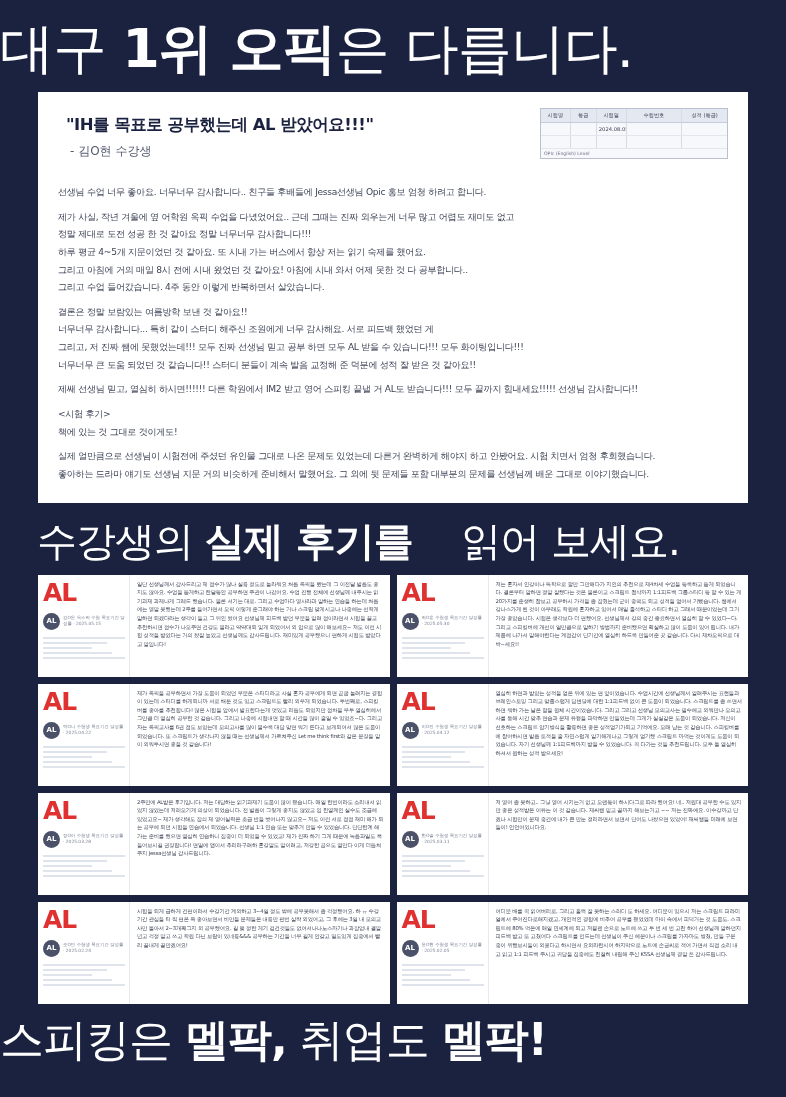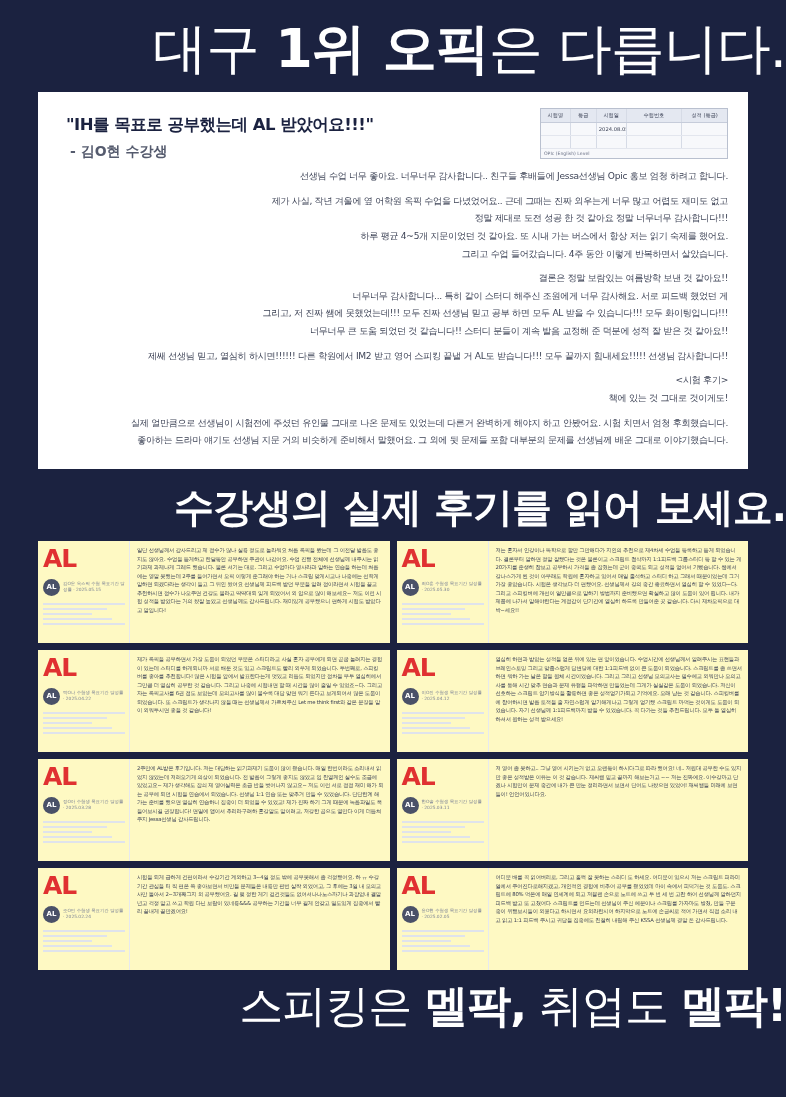--- a/index.html
+++ b/index.html
@@ -9,40 +9,40 @@
     height: 1097px;
     background: #1b2240;
     font-family: "DejaVu Sans", "Liberation Sans", sans-serif;
     color: #ffffff;
     overflow: hidden;
     position: relative;
   }
 
   
   .headline {
-    text-align: right;
+    text-align: left;
     font-weight: bold;
     letter-spacing: -1px;
     line-height: 1;
     border-radius: 31px;
   }
   #headline-top {
     font-size: 54px;
     padding-top: 22px;
     padding-bottom: 16px;
     white-space: nowrap;
   }
   #headline-top .thin { font-weight: normal; }
   #headline-mid {
     font-size: 40px;
     padding-top: 18px;
     padding-bottom: 14px;
     white-space: nowrap;
   }
-  #headline-mid .thin { font-weight: bold; }
+  #headline-mid .thin { font-weight: normal; margin-left: 37px; }
   #headline-bottom {
     font-size: 44px;
     padding-top: 14px;
     white-space: nowrap;
   }
   #headline-bottom .thin { font-weight: normal; }
 
   
   .main-card {
     background: #ffffff;
@@ -57,25 +57,24 @@
     align-items: flex-start;
   }
   .quote-block { padding-left: 8px; padding-top: 6px; }
   .quote-title {
     font-size: 16.5px;
     font-weight: bold;
     color: #1b2240;
     letter-spacing: -0.5px;
   }
   .quote-author {
-    font-size: 14px;
+    font-size: 12px;
     color: #555b6e;
     margin-top: 7px;
     margin-left: 4px;
-    font-weight: bold;
   }
   .score-box {
     width: 188px;
     border: 1px solid #b9c0cf;
     background: #f7f8fb;
     font-size: 5.2px;
     color: #3a4055;
   }
   .score-head {
     display: flex;
@@ -89,39 +88,39 @@
     overflow: hidden;
     white-space: nowrap;
   }
   .score-head div:last-child, .score-row div:last-child { border-right: none; }
   .c1 { width: 16%; } .c2 { width: 14%; } .c3 { width: 16%; }
   .c4 { width: 30%; } .c5 { width: 24%; }
   .score-row { display: flex; border-bottom: 1px solid #e3e6ee; }
   .score-row.h { height: 13px; }
   .score-note { font-size: 4.6px; padding: 2px 3px; color: #6a7186; }
 
-  .body-text { margin-top: 8px; text-align: right; }
+  .body-text { margin-top: 25px; }
   .body-text p {
     margin: 0 0 2px 0;
     font-size: 9.1px;
     line-height: 1.72;
     color: #3d4356;
     letter-spacing: -0.3px;
   }
   .body-text p.gap { margin-top: 9px; }
 
   
   .review-grid {
     margin: 0 38px;
     display: grid;
     grid-template-columns: 1fr 1fr;
     gap: 7px 7px;
   }
   .review-card {
-    background: #fef9c3;
+    background: #ffffff;
     display: flex;
     height: 102px;
     overflow: hidden;
   }
   .review-left {
     width: 92px;
     flex: 0 0 92px;
     border-right: 1px solid #e6e9f0;
     position: relative;
     padding: 5px 4px 4px 5px;
@@ -209,20 +208,21 @@
       </div>
       <div class="score-note">OPIc (English) Level</div>
     </div>
   </div>
 
   <div class="body-text" id="featured-body">
       <p>선생님 수업 너무 좋아요. 너무너무 감사합니다.. 친구들 후배들에 Jessa선생님 Opic 홍보 엄청 하려고 합니다.</p>
       <p class="gap">제가 사실, 작년 겨울에 옆 어학원 옥픽 수업을 다녔었어요.. 근데 그때는 진짜 외우는게 너무 많고 어렵도 재미도 없고</p>
       <p>정말 제대로 도전 성공 한 것 같아요 정말 너무너무 감사합니다!!!</p>
       <p>하루 평균 4~5개 지문이었던 것 같아요. 또 시내 가는 버스에서 항상 저는 읽기 숙제를 했어요.</p>
+      <p>그리고 아침에 거의 매일 8시 전에 시내 왔었던 것 같아요! 아침에 시내 와서 어제 못한 것 다 공부합니다..</p>
       <p>그리고 수업 들어갔습니다. 4주 동안 이렇게 반복하면서 살았습니다.</p>
       <p class="gap">결론은 정말 보람있는 여름방학 보낸 것 같아요!!</p>
       <p>너무너무 감사합니다... 특히 같이 스터디 해주신 조원에게 너무 감사해요. 서로 피드백 했었던 게</p>
       <p>그리고, 저 진짜 쌤에 못했었는데!!! 모두 진짜 선생님 믿고 공부 하면 모두 AL 받을 수 있습니다!!! 모두 화이팅입니다!!!</p>
       <p>너무너무 큰 도움 되었던 것 같습니다!! 스터디 분들이 계속 발음 교정해 준 덕분에 성적 잘 받은 것 같아요!!</p>
       <p class="gap">제쌔 선생님 믿고, 열심히 하시면!!!!!! 다른 학원에서 IM2 받고 영어 스피킹 끝낼 거 AL도 받습니다!!! 모두 끝까지 힘내세요!!!!! 선생님 감사합니다!!</p>
       <p class="gap">&lt;시험 후기&gt;</p>
       <p>책에 있는 것 그대로 것이게도!</p>
       <p class="gap">실제 얼만큼으로 선생님이 시험전에 주셨던 유인물 그대로 나온 문제도 있었는데 다른거 완벽하게 해야지 하고 안봤어요. 시험 치면서 엄청 후회했습니다.</p>
       <p>좋아하는 드라마 얘기도 선생님 지문 거의 비슷하게 준비해서 말했어요. 그 외에 뒷 문제들 포함 대부분의 문제를 선생님께 배운 그대로 이야기했습니다.</p>

